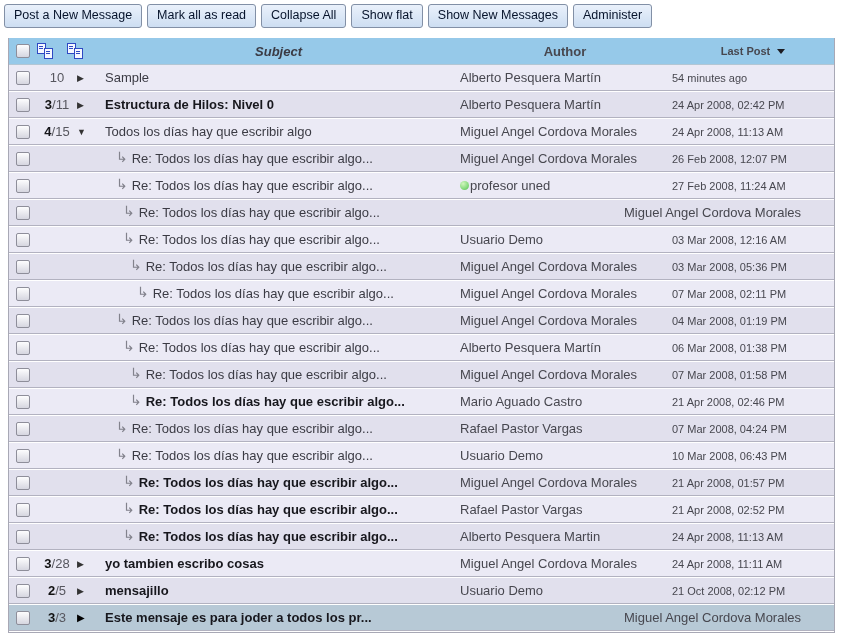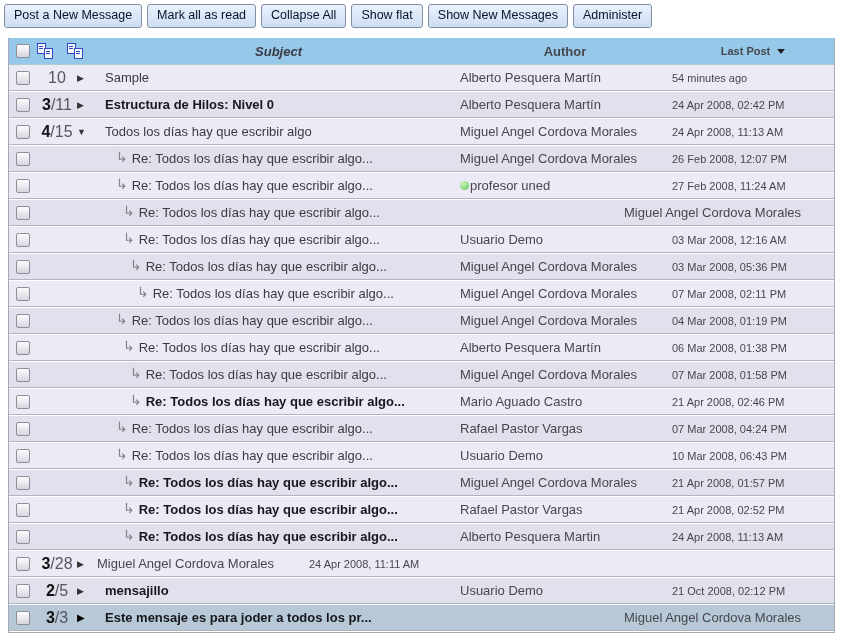--- a/index.html
+++ b/index.html
@@ -22,21 +22,21 @@
     border-left:1px solid #a8a8b5;border-right:1px solid #a8a8b5;border-bottom:1px solid #a8a8b5;
   }
   .thead{
     display:flex;align-items:center;height:26px;background:#96c9e9;
     border-bottom:1px solid #b2c6d4;
     font-weight:bold;font-size:13px;color:#3a3a44;
   }
   .cell{display:flex;align-items:center;white-space:nowrap;overflow:hidden;}
   .cb{width:28px;justify-content:center;flex:none;}
   .iconcell{width:60px;flex:none;}
-  .cnt{width:40px;flex:none;justify-content:center;font-size:16px;color:#56565e;}
+  .cnt{width:40px;flex:none;justify-content:center;font-size:13px;color:#56565e;}
   .tog{width:20px;flex:none;font-size:9px;color:#333;cursor:pointer;justify-content:flex-start;}
   .subj{flex:1;min-width:0;font-size:13px;color:#3b3b44;}
   .auth{width:210px;flex:none;font-size:13px;color:#47474f;}
   .date{width:162px;flex:none;font-size:11px;color:#47474f;padding-left:2px;}
   .thead .subj{justify-content:center;color:#3a3a44;font-style:italic;}
   .thead .auth{justify-content:center;}
   .thead .date{justify-content:center;}
   .sort-arrow{
     width:0;height:0;border-left:4px solid transparent;border-right:4px solid transparent;
     border-top:5px solid #1c1c22;margin-left:7px;display:inline-block;
@@ -466,20 +466,24 @@
 
   <div class="row light bold">
     <span class="cell cb">
       <span class="checkbox"></span>
     </span>
     <span class="cell cnt">
           <span class="n">3</span>
           <span class="t">/28</span>
         </span>
     <span class="cell tog">▶</span>
+    <span class="cell subj" style="padding-left: 8px;">
+
+      <a class="subject-link">yo tambien escribo cosas</a>
+    </span>
     <span class="cell auth">
 
       <span class="auth-name">Miguel Angel Cordova Morales</span>
     </span>
     <span class="cell date">24 Apr 2008, 11:11 AM</span>
   </div>
 
   <div class="row dark bold">
     <span class="cell cb">
       <span class="checkbox"></span>

